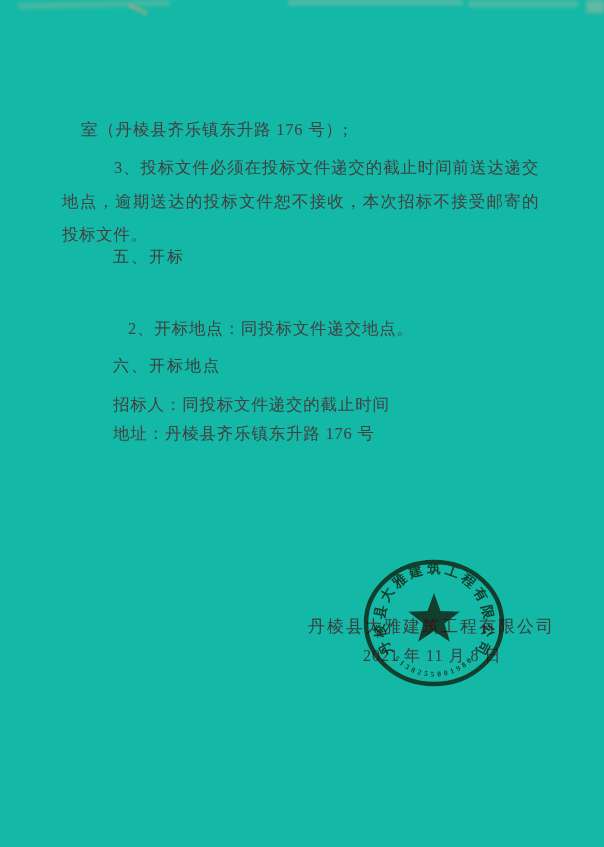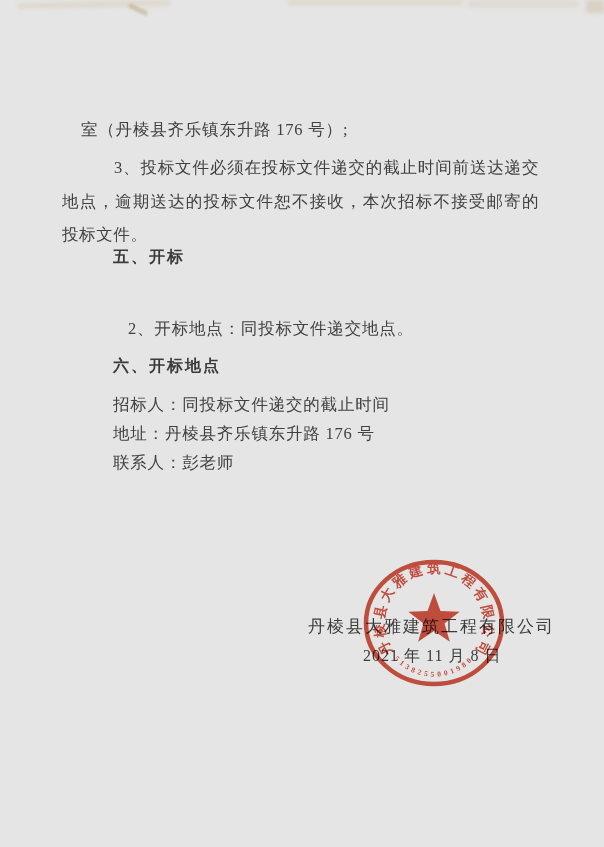--- a/index.html
+++ b/index.html
@@ -1,19 +1,19 @@
 <!DOCTYPE html>
 <html><head>
 <meta charset="utf-8">
 <style>
   html,body{margin:0;padding:0;}
   .page{
     position:relative;
     width:604px;height:847px;
-    background:#e5e5e5;
+    background:#14b8a6;
     overflow:hidden;
     font-family:"Liberation Serif","DejaVu Serif",serif;
     color:#414141;
   }
   
   .smudge{position:absolute;pointer-events:none;}
   .smudge-1{left:18px;top:2px;width:152px;height:5px;background:rgba(205,185,150,.35);filter:blur(2px);transform:rotate(-1.2deg);}
   .smudge-2{left:128px;top:7px;width:20px;height:5px;background:rgba(185,165,125,.5);filter:blur(1px);transform:rotate(25deg);}
   .smudge-3{left:288px;top:0;width:175px;height:5px;background:rgba(210,192,160,.4);filter:blur(2px);}
   .smudge-4{left:468px;top:1px;width:110px;height:6px;background:rgba(210,195,165,.35);filter:blur(2px);}
@@ -34,21 +34,21 @@
     line-height:33.5px;
     letter-spacing:0.6px;
     text-indent:52px;
     text-align:justify;
     text-justify:inter-character;
   }
 
   .heading{
     position:absolute;
     font-family:"Liberation Sans","DejaVu Sans",sans-serif;
-    font-weight:700;
+    font-weight:400;
     font-size:16px;
     letter-spacing:2px;
     white-space:nowrap;
     color:#3b3b3b;
   }
   .heading-5{left:113px;top:247px;}
   .item-1{left:113px;top:281px;}
   .item-2{left:128px;top:318px;}
   .heading-6{left:113px;top:356px;}
 
@@ -96,21 +96,20 @@
 
   <div class="heading heading-5">五、开标</div>
 
 
   <div class="line item-2">2、开标地点：同投标文件递交地点。</div>
 
   <div class="heading heading-6">六、开标地点</div>
 
   <div class="line contact-0">招标人：同投标文件递交的截止时间</div>
   <div class="line contact-1">地址：丹棱县齐乐镇东升路 176 号</div>
-  <div class="line contact-2">联系人：彭老师</div>
 
   <div class="sig-company">丹棱县大雅建筑工程有限公司</div>
   <div class="sig-date">2021 年 11 月 8 日</div>
 
   <svg class="seal" viewBox="-74 -68 148 136" xmlns="http://www.w3.org/2000/svg">
     <defs>
       <path id="arcTop" d="M -41 29 A 50.2 50.2 0 1 1 41 29"></path>
       <path id="arcBottom" d="M -40 36 A 53.8 53.8 0 0 0 40 36"></path>
     </defs>
     <ellipse cx="0" cy="0" rx="68" ry="61" fill="none" stroke="#cf3e2b" stroke-width="4.5"></ellipse>

